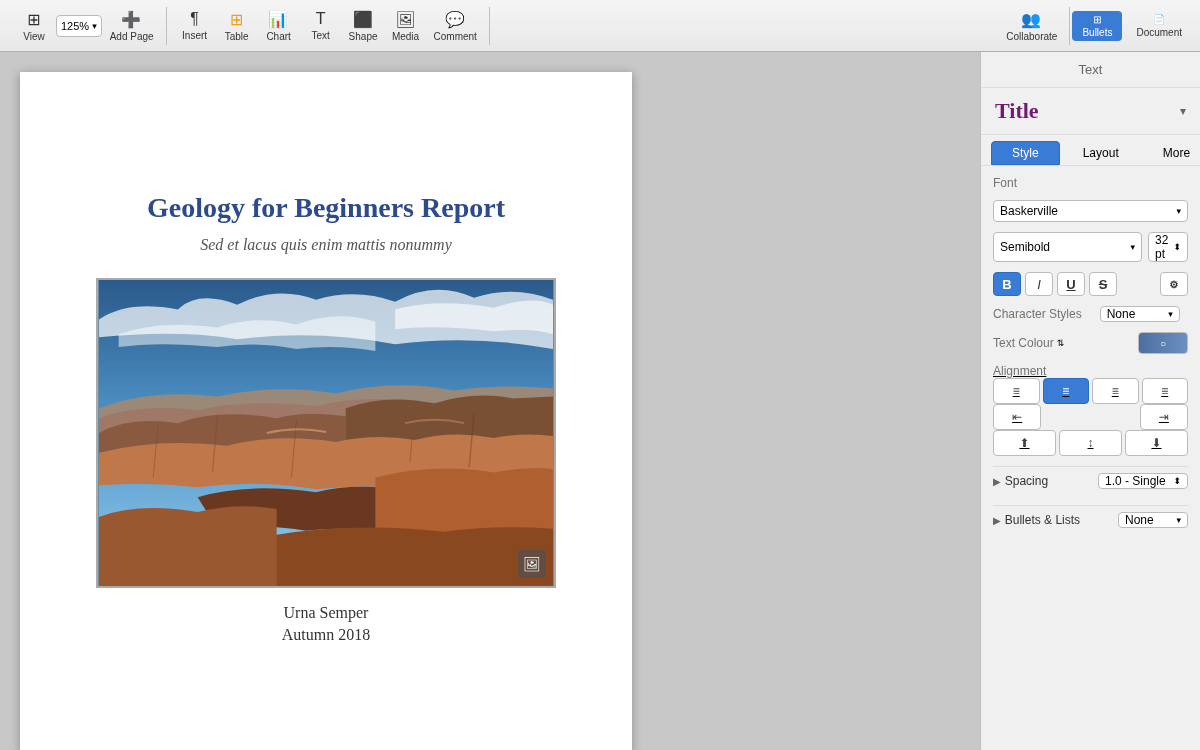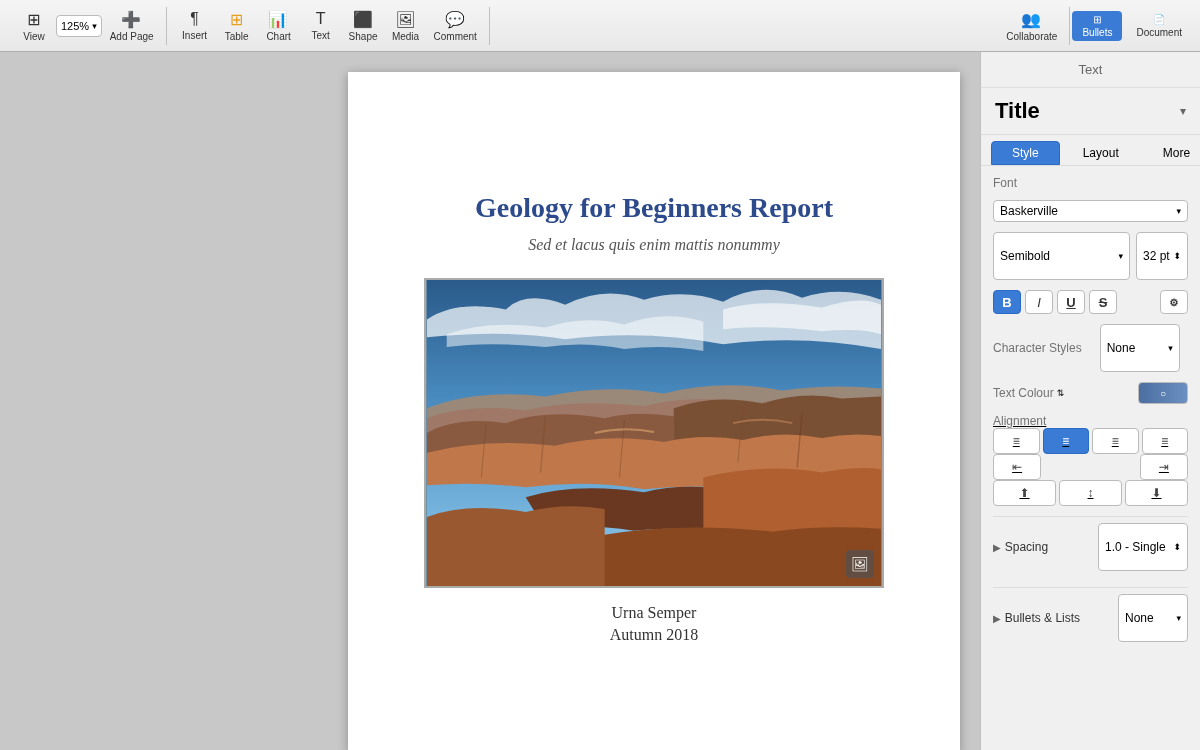--- a/index.html
+++ b/index.html
@@ -88,21 +88,21 @@
       flex: 1;
       display: flex;
       overflow: hidden;
     }
 
     
     .canvas-area {
       flex: 1;
       background: #c8c8c8;
       display: flex;
-      justify-content: flex-end;
+      justify-content: flex-start;
       align-items: flex-start;
       padding: 20px;
       overflow: auto;
     }
 
     
     .document-page {
       width: 612px;
       min-height: 680px;
       background: white;
@@ -191,24 +191,24 @@
 
     .text-style-title {
       display: flex;
       justify-content: space-between;
       align-items: center;
       padding: 10px 14px;
       border-bottom: 1px solid #ddd;
     }
 
     .text-style-name {
-      font-family: Liberation Sans, sans-serif;
+      font-family: Liberation Serif, serif;
       font-size: 22px;
       font-weight: bold;
-      color: #000000;
+      color: #701a75;
     }
 
     .chevron-down {
       font-size: 12px;
       color: #666;
     }
 
     .style-tabs {
       display: flex;
       border-bottom: 1px solid #ddd;
@@ -247,21 +247,21 @@
 
     .panel-label {
       font-size: 12px;
       color: #737373;
     }
 
     .select-field {
       background: white;
       border: 1px solid #bbb;
       border-radius: 4px;
-      padding: 16px 6px;
+      padding: 0 6px;
       font-size: 12px;
       display: flex;
       align-items: center;
       justify-content: space-between;
       cursor: pointer;
     }
 
     .font-name-select {
       width: 100%;
       background: white;
@@ -566,21 +566,21 @@
       <div class="font-name-select">
         <span>Baskerville</span>
         <span style="font-size:9px;">▾</span>
       </div>
 
       <div style="display:flex; gap:6px;">
         <div class="select-field" style="flex:1;">
           <span>Semibold</span>
           <span style="font-size:9px;">▾</span>
         </div>
-        <div class="select-field" style="width:52px;">
+        <div class="select-field" style="width:40px;">
           <span>32 pt</span>
           <span style="font-size:9px;">⬍</span>
         </div>
       </div>
 
       <div class="format-btns-row">
         <div class="fmt-btn active">B</div>
         <div class="fmt-btn" style="font-style:italic;font-weight:normal;">I</div>
         <div class="fmt-btn" style="text-decoration:underline;">U</div>
         <div class="fmt-btn" style="text-decoration:line-through;">S</div>

